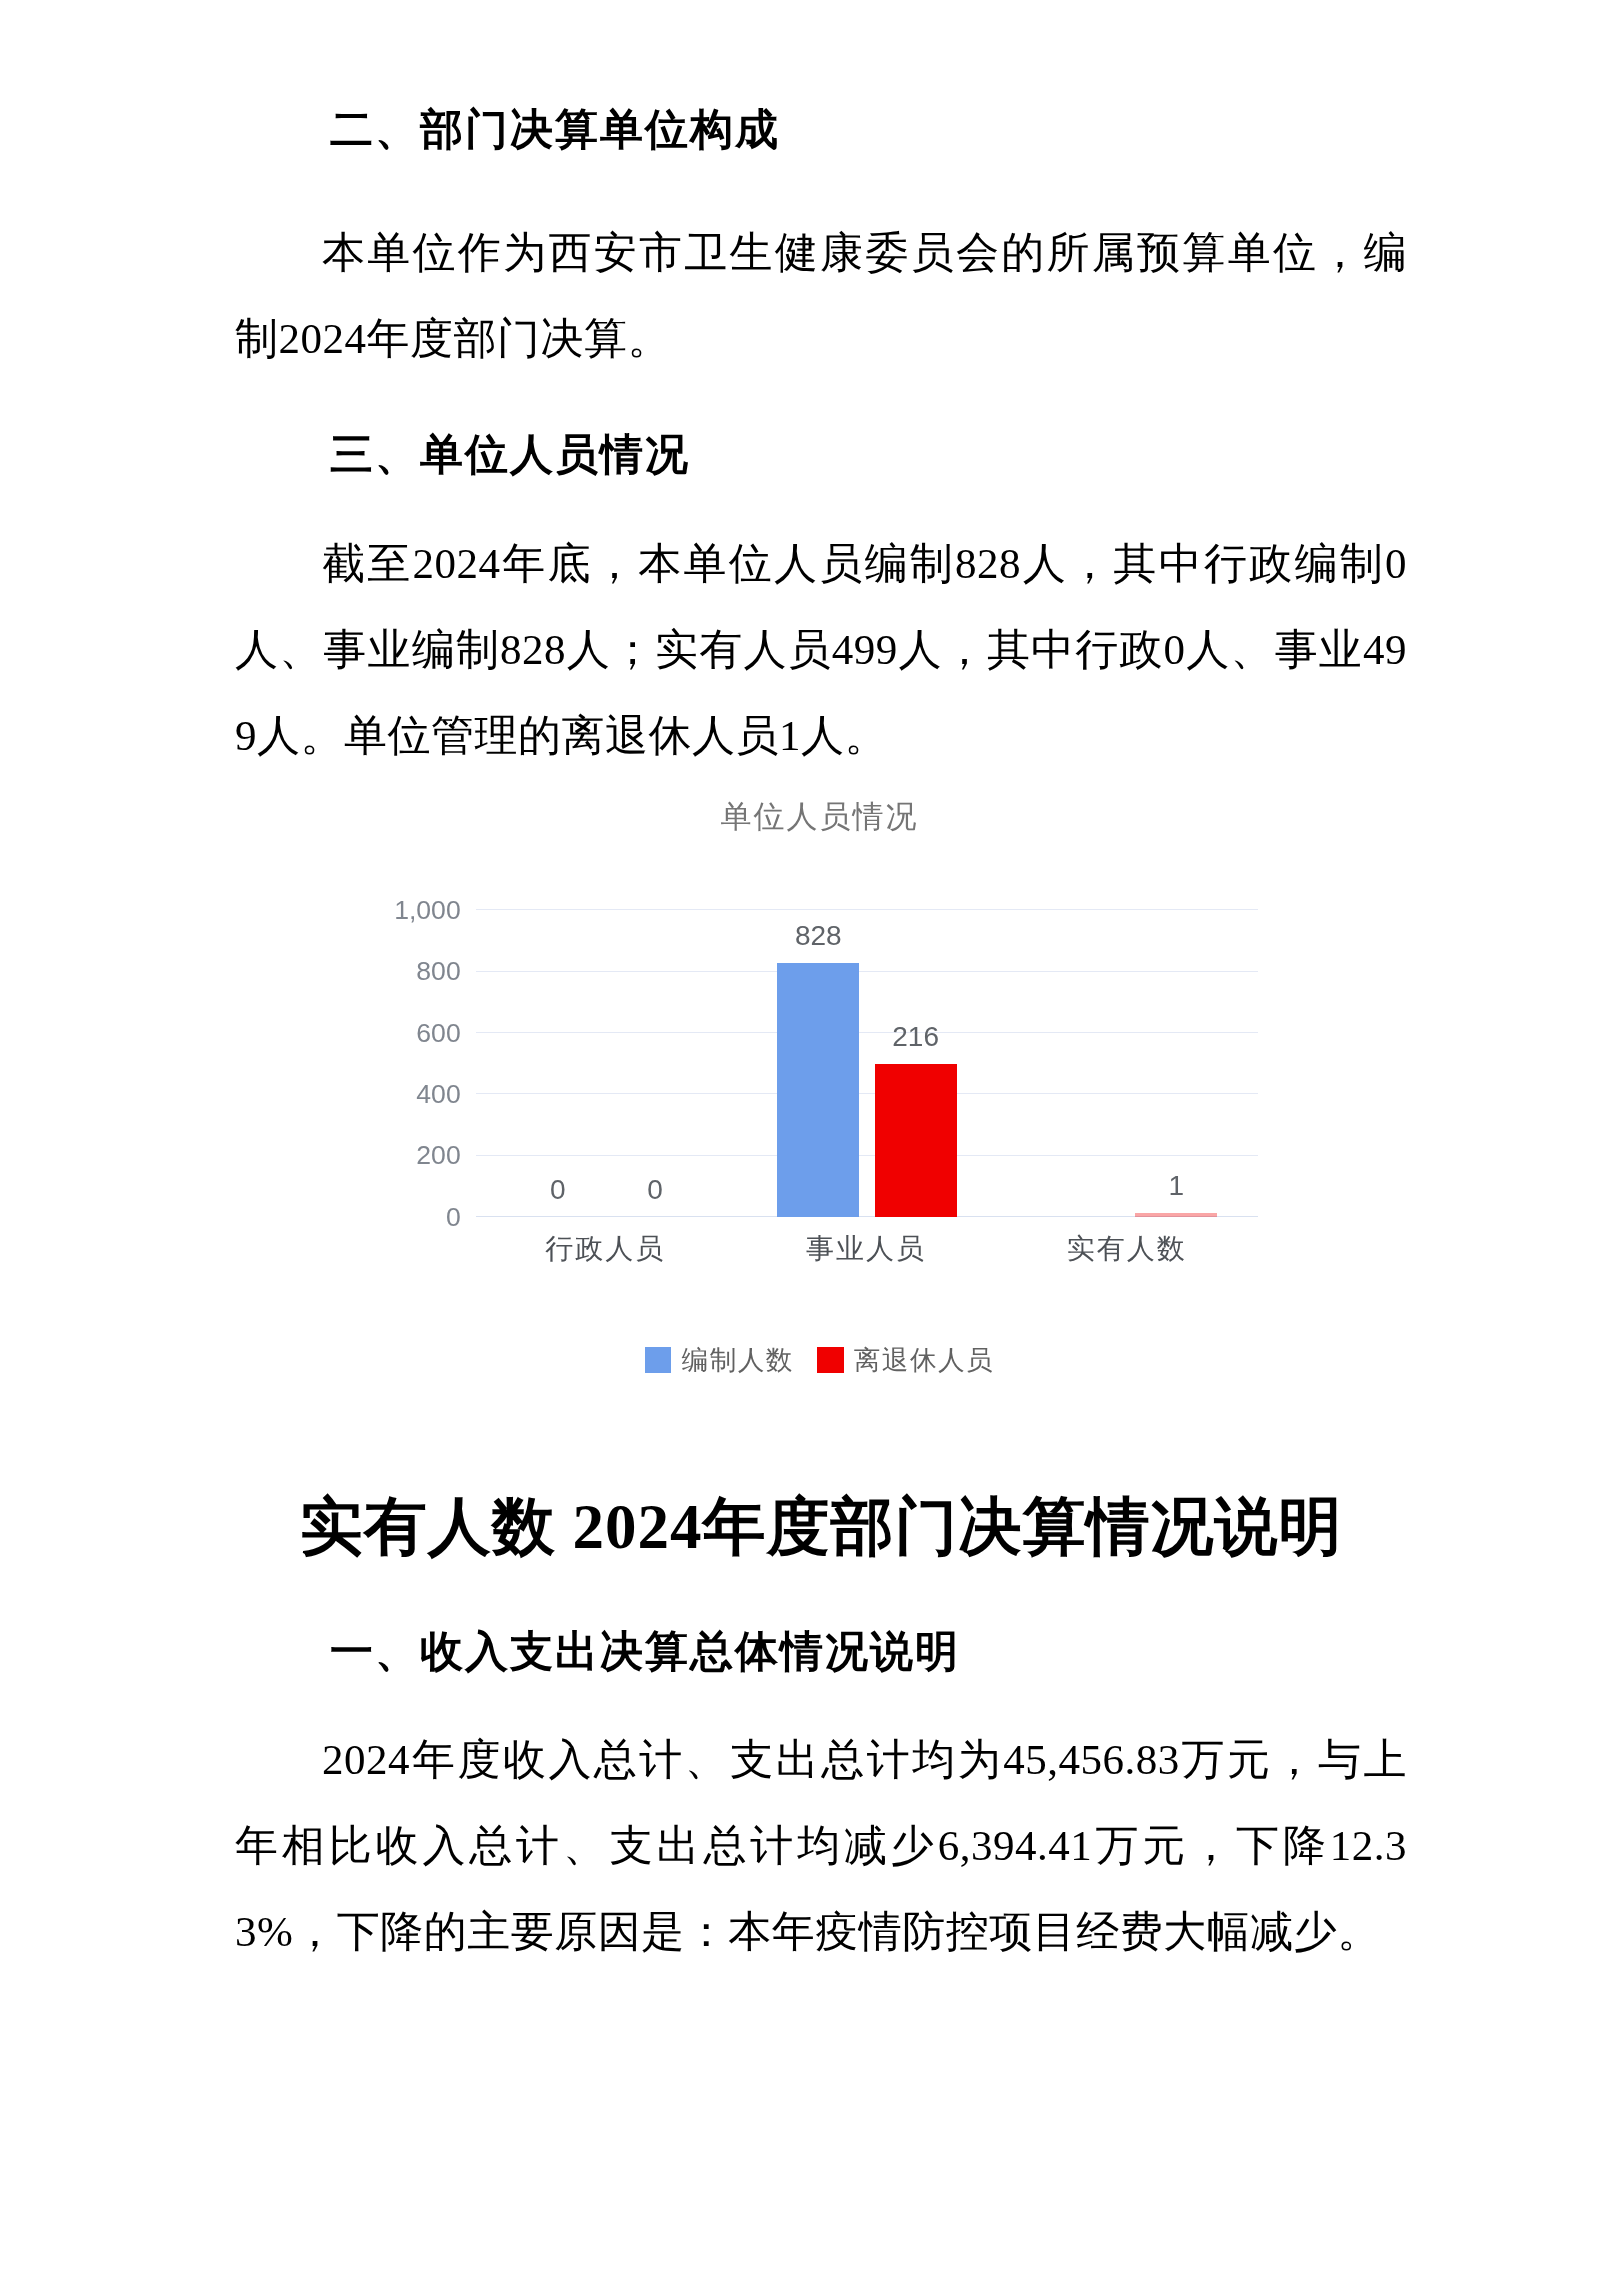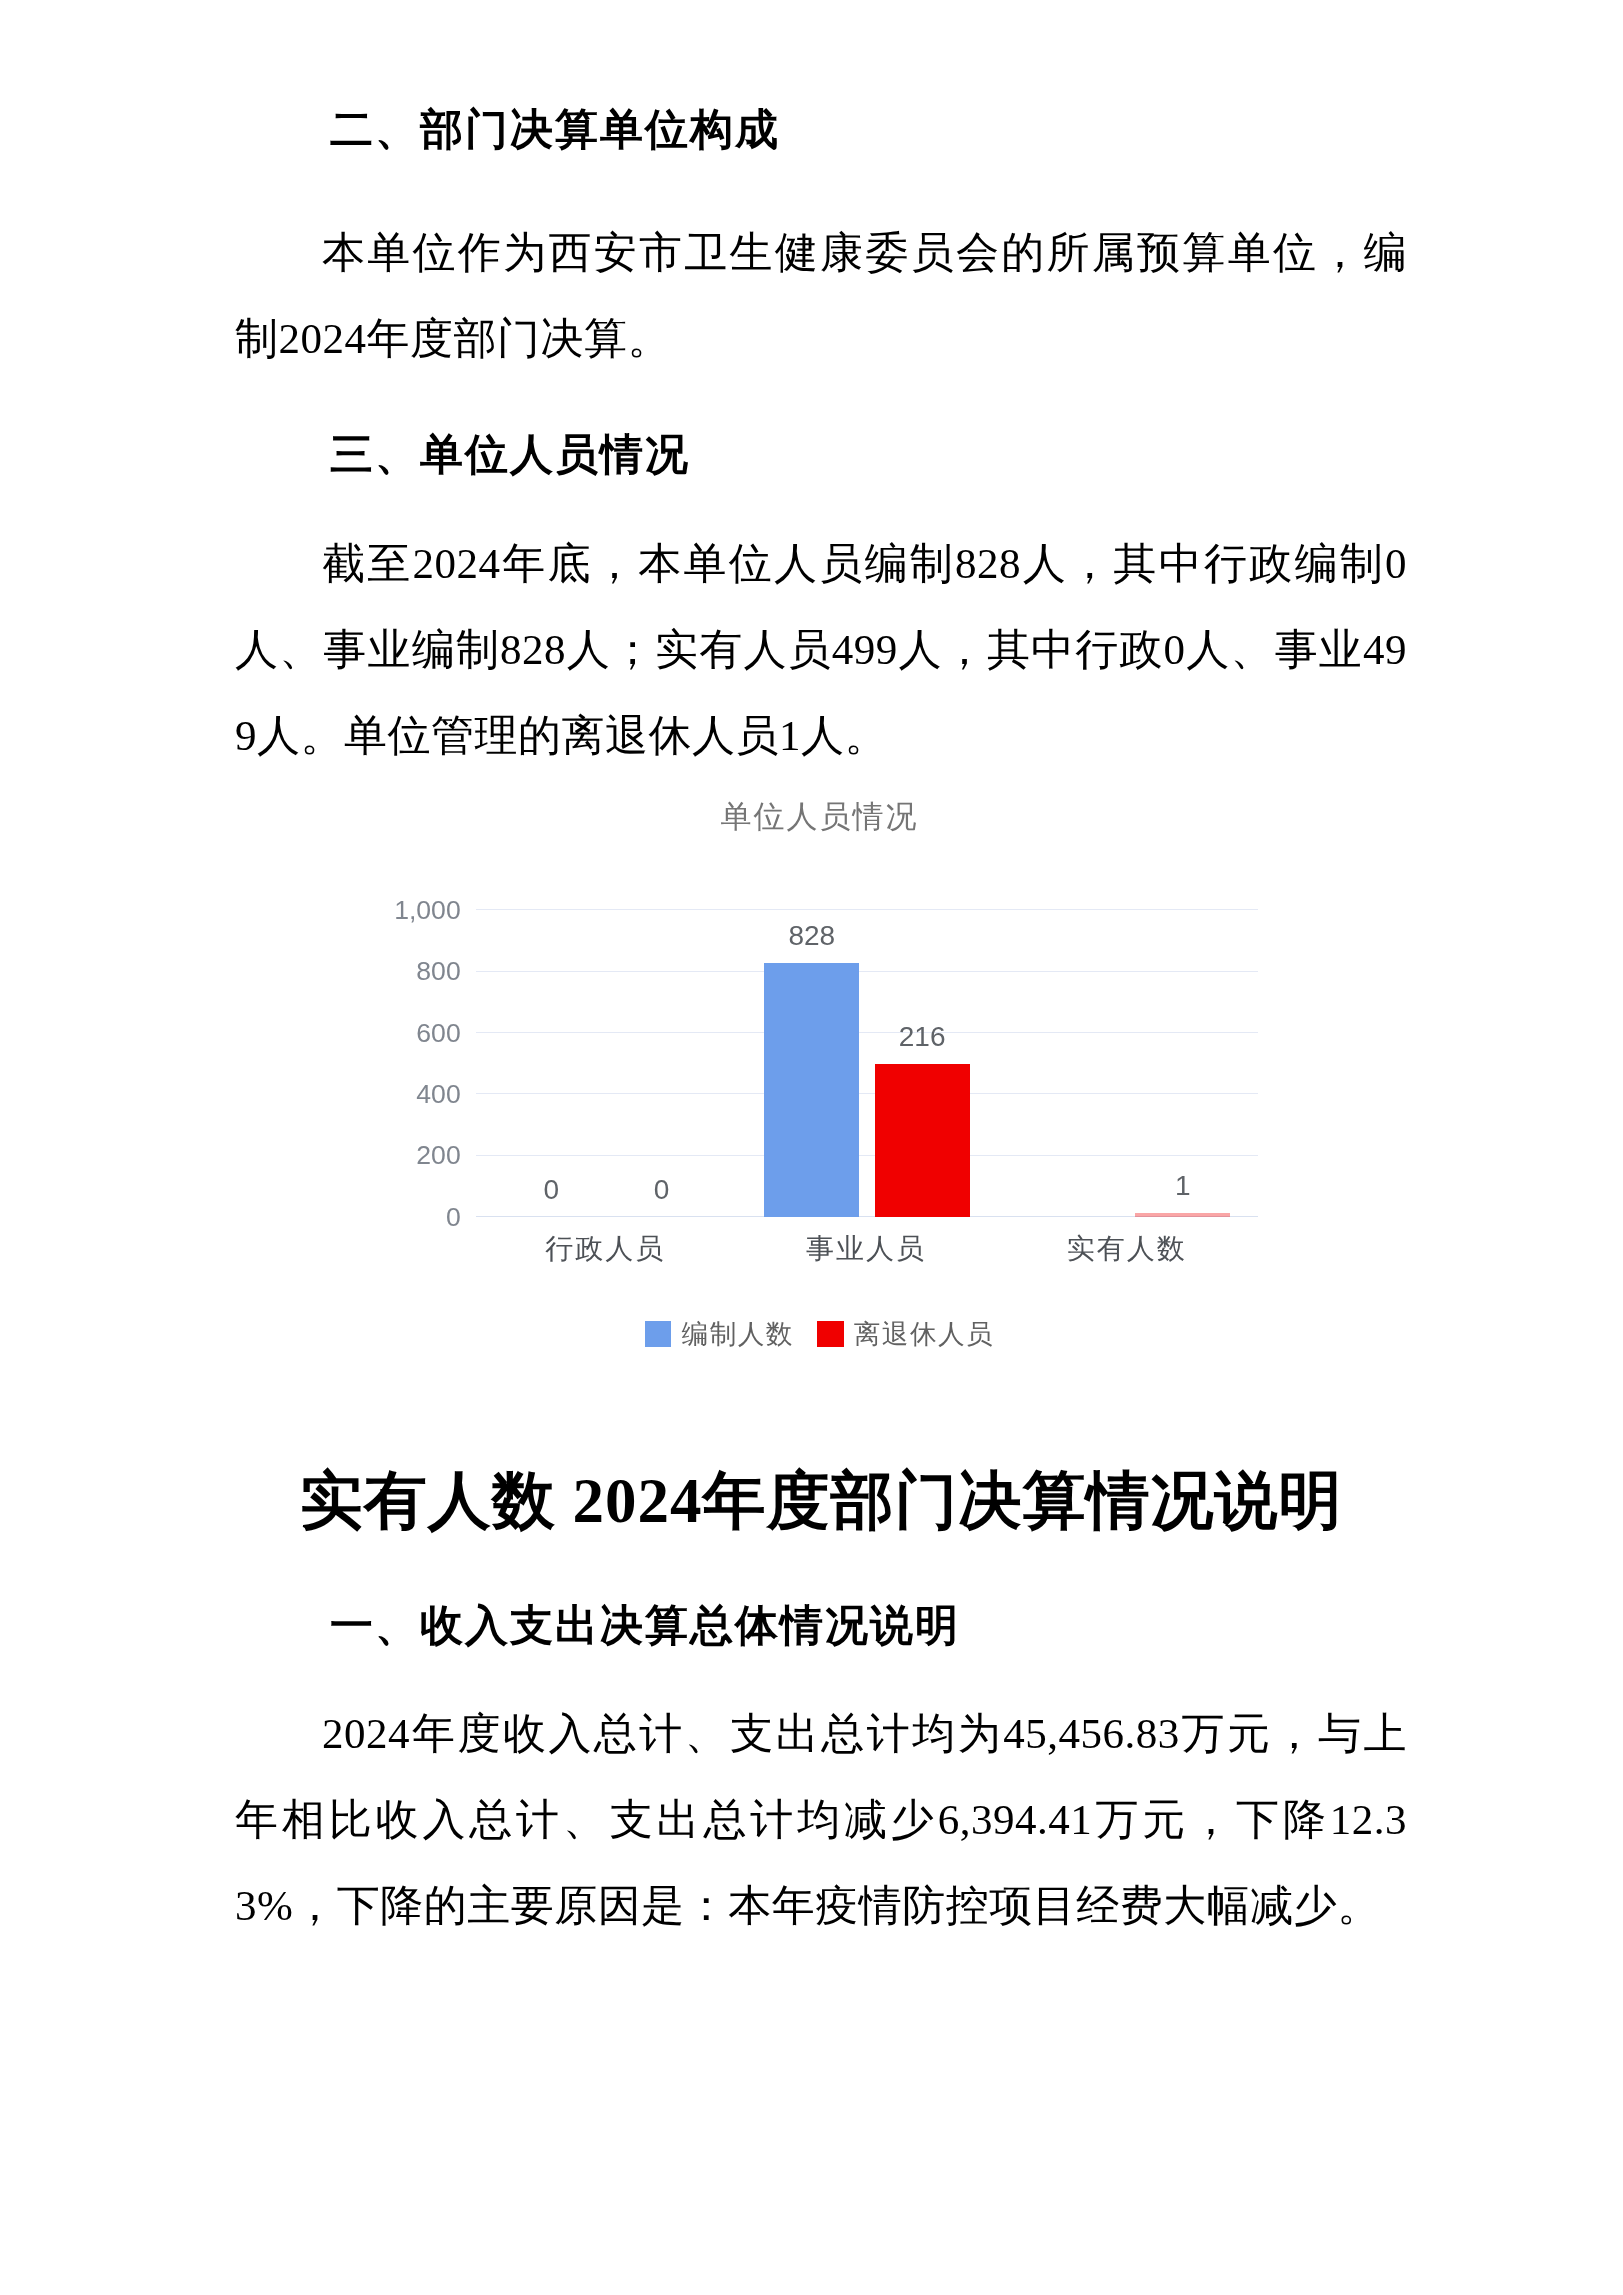--- a/index.html
+++ b/index.html
@@ -62,37 +62,37 @@
     color: #80868f;
     white-space: nowrap;
   }
   .plot { position: relative; flex: 1; height: 307px; }
   .gridline { position: absolute; left: 0; right: 0; height: 1.5px; background: #e4e9f5; }
   .axis-line { background: #d9e1f0; }
   .bar-group {
     position: absolute; top: 0; bottom: 0;
     display: flex; justify-content: center; align-items: flex-end; gap: 15.3px;
   }
-  .bar-wrap { position: relative; width: 95px; height: 100%; }
+  .bar-wrap { position: relative; width: 82px; height: 100%; }
   .bar { position: absolute; left: 0; bottom: 0; width: 100%; }
   .bar-label {
     position: absolute; left: 50%; transform: translateX(-50%);
     font-size: 28px; color: #5f6368; white-space: nowrap;
   }
   .x-labels {
     display: flex;
     margin-left: 240px;
     width: 782px;
     margin-top: 12.8px;
     font-family: "Liberation Sans", "DejaVu Sans", sans-serif;
   }
   .x-label { flex: 1; text-align: center; font-size: 28px; color: #4d5156; letter-spacing: 2px; }
   .legend {
     display: flex; justify-content: center; align-items: center;
-    margin-left: 146px; width: 877px; margin-top: 48px;
+    margin-left: 146px; width: 877px; margin-top: 74px;
     font-family: "Liberation Sans", "DejaVu Sans", sans-serif;
   }
   .legend-item { display: flex; align-items: center; gap: 10.2px; font-size: 26.6px; color: #616161; letter-spacing: 1.5px; }
   .legend-item + .legend-item { margin-left: 23px; }
   .swatch { width: 26.6px; height: 26.6px; flex: 0 0 26.6px; }
 
   .part-heading {
     font-family: "Liberation Serif", "DejaVu Serif", serif;
     font-size: 63px;
     font-weight: 700;

